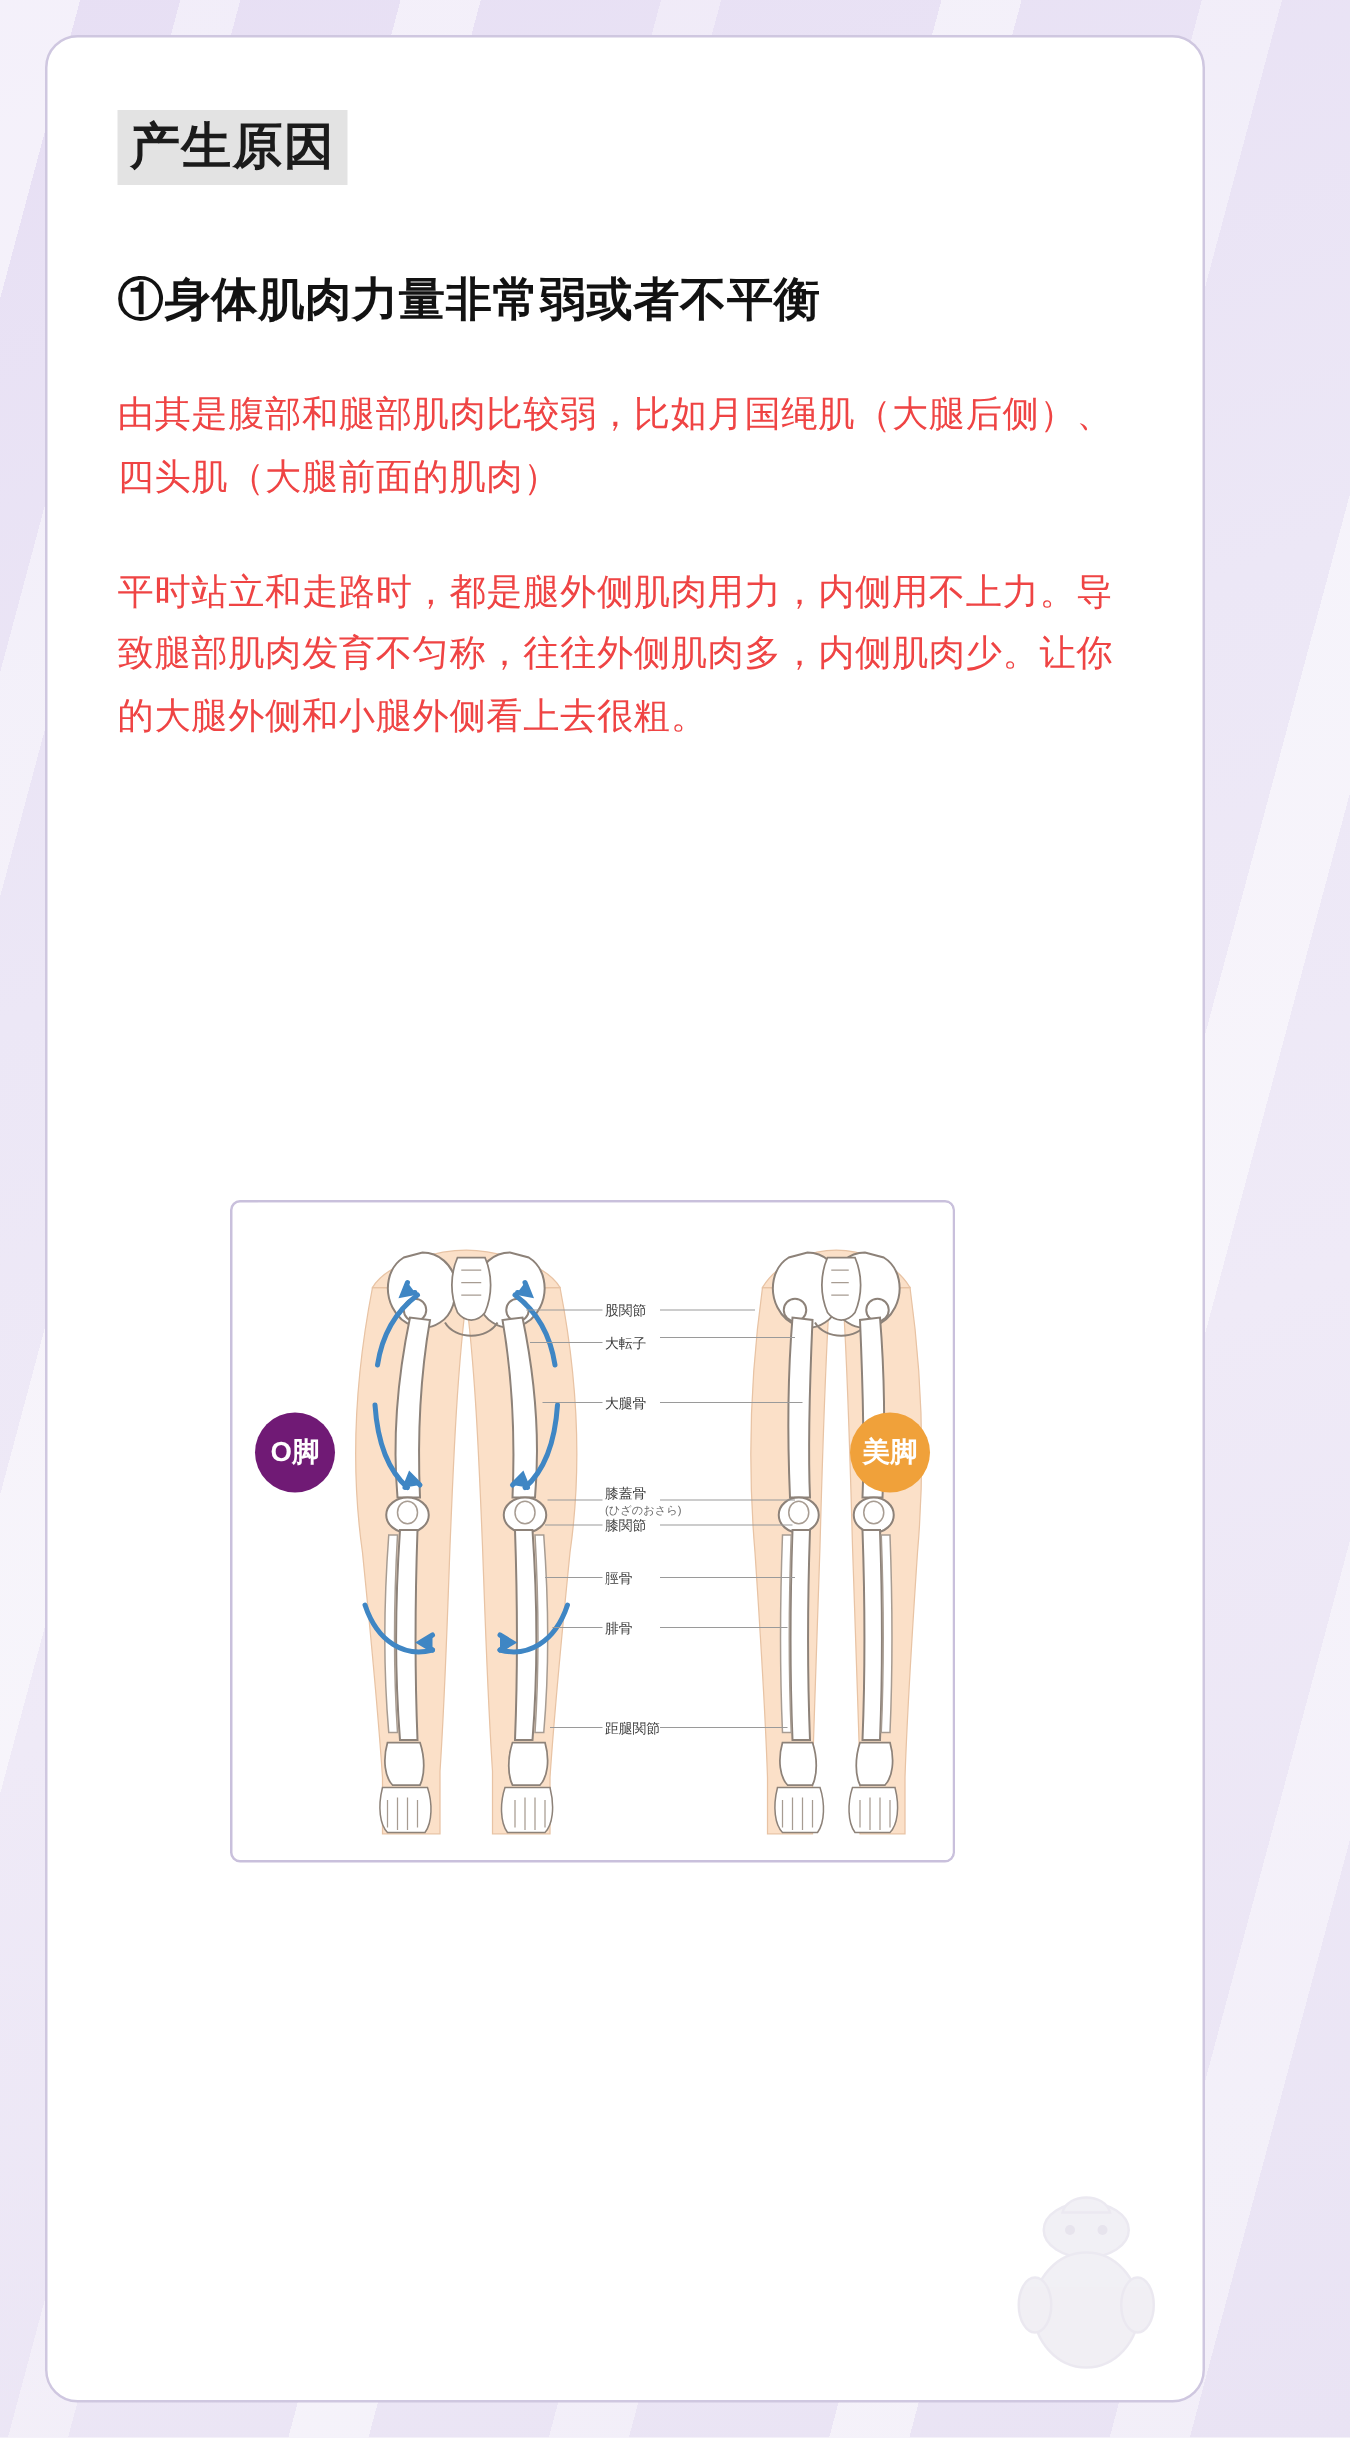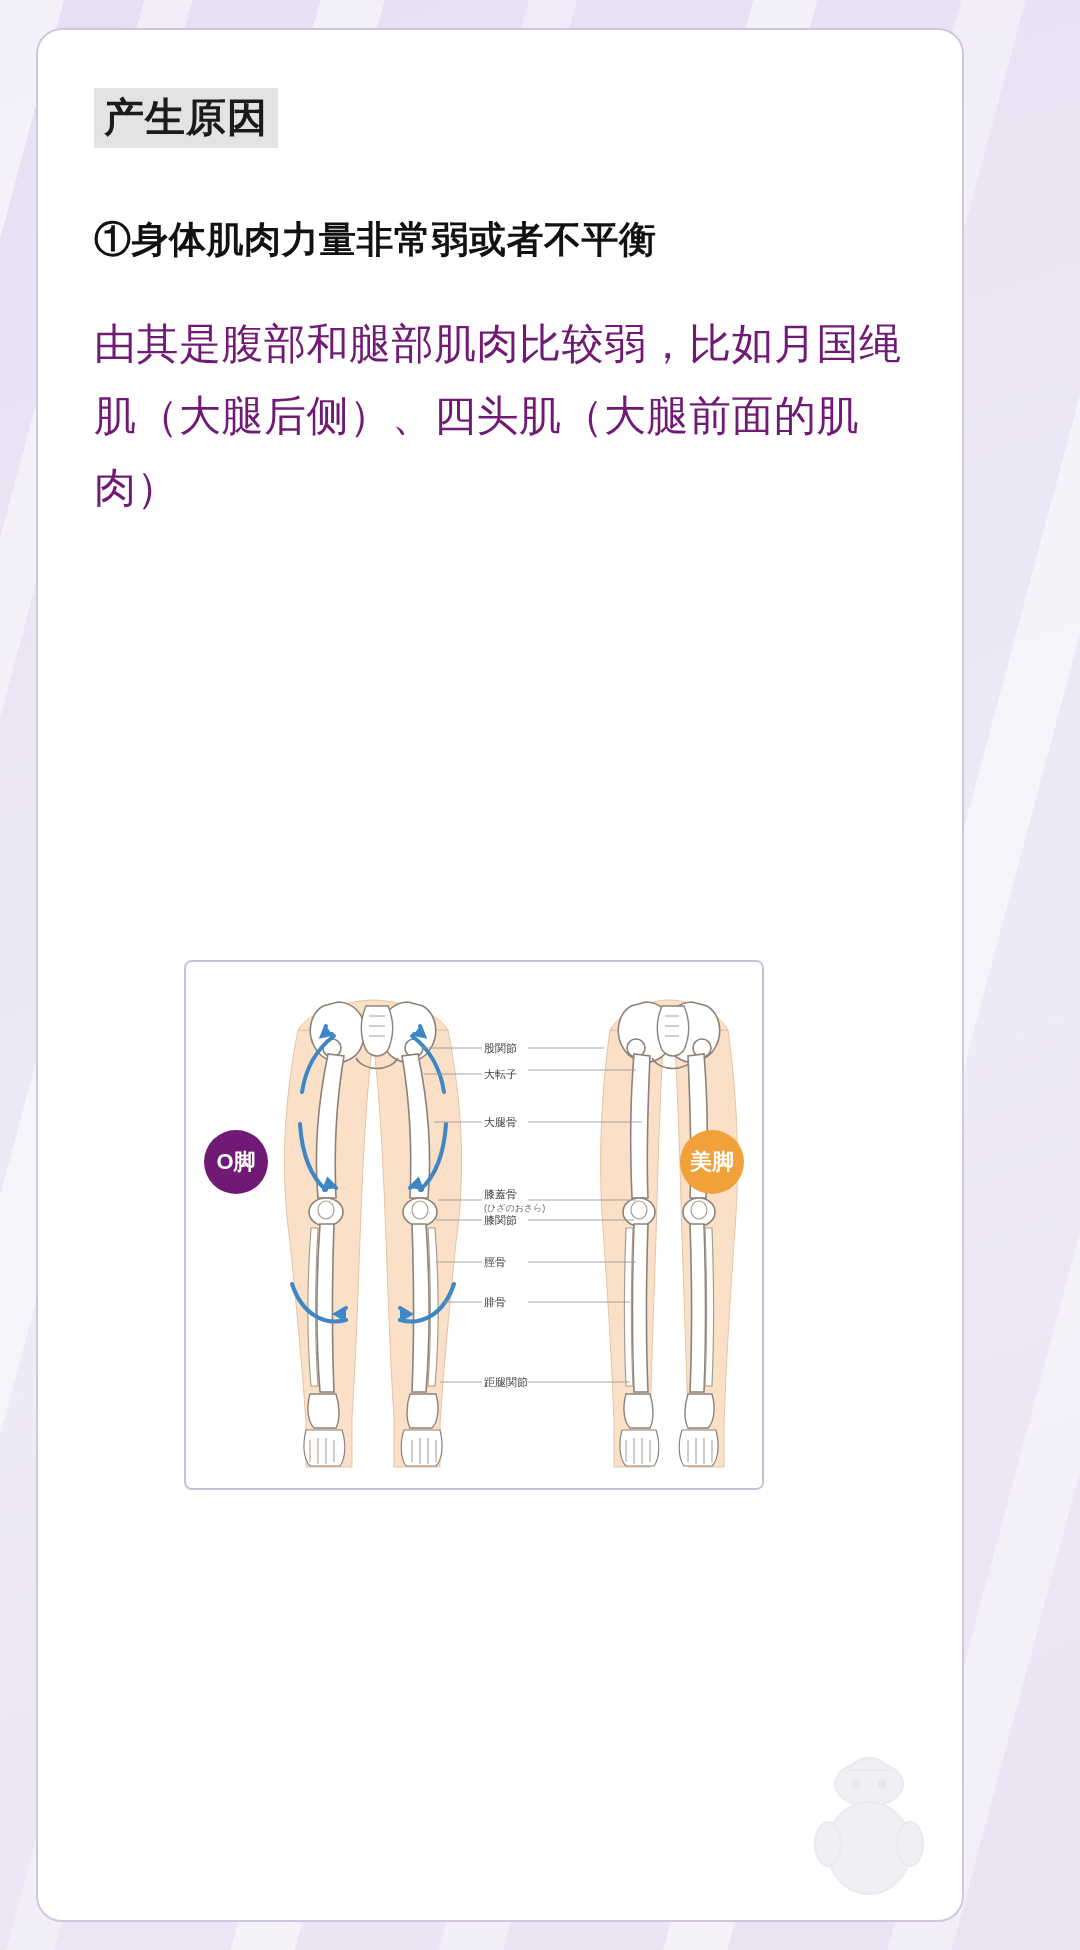--- a/index.html
+++ b/index.html
@@ -59,22 +59,22 @@
   }
   .heading {
     font-size: 37px;
     font-weight: bold;
     color: #121212;
     margin-top: 66px;
     line-height: 1.4;
     letter-spacing: 0.5px;
   }
   .para {
-    font-size: 42px;
-    color: #701a75;
+    font-size: 29px;
+    color: #ef4444;
     line-height: 1.72;
     margin-top: 42px;
     letter-spacing: 0.5px;
   }
   .heading2 {
     font-size: 37px;
     font-weight: bold;
     color: #121212;
     margin-top: 54px;
     line-height: 1.4;
@@ -137,20 +137,21 @@
 <div class="card">
   <div class="inner">
 
     <div class="section-title">产生原因</div>
 
     <div class="heading">①身体肌肉力量非常弱或者不平衡</div>
 
     <div class="para">由其是腹部和腿部肌肉比较弱，比如月国绳肌（大腿后侧）、四头肌（大腿前面的肌肉）</div>
 
 
+    <div class="para">平时站立和走路时，都是腿外侧肌肉用力，内侧用不上力。导致腿部肌肉发育不匀称，往往外侧肌肉多，内侧肌肉少。让你的大腿外侧和小腿外侧看上去很粗。</div>
 
 
     <div class="figure">
       <svg width="576" height="526" viewBox="0 0 576 526" xmlns="http://www.w3.org/2000/svg">
         <rect x="0" y="0" width="576" height="526" fill="#ffffff"></rect>
 
         <g>
 
           <path d="M92 68 C78 140 74 210 84 280 C90 340 96 400 100 460 L100 505 L146 505 L146 455 C150 395 152 330 154 275 C157 200 160 130 168 70 Z" fill="#fbe0c8" stroke="#e8c3a4" stroke-width="1"></path>
           <path d="M242 68 C256 140 260 210 250 280 C244 340 238 400 234 460 L234 505 L188 505 L188 455 C184 395 182 330 180 275 C177 200 174 130 166 70 Z" fill="#fbe0c8" stroke="#e8c3a4" stroke-width="1"></path>

